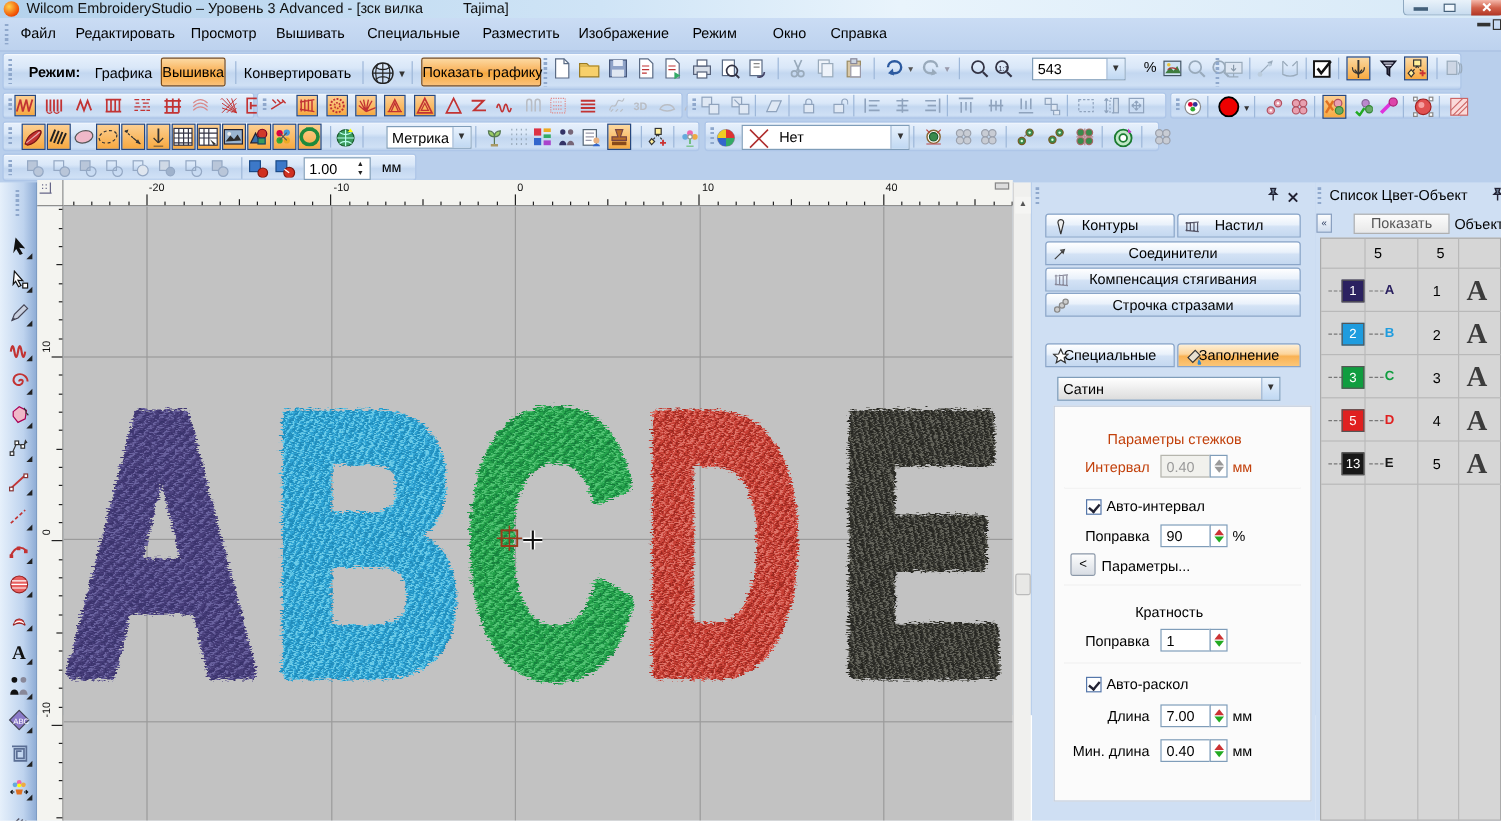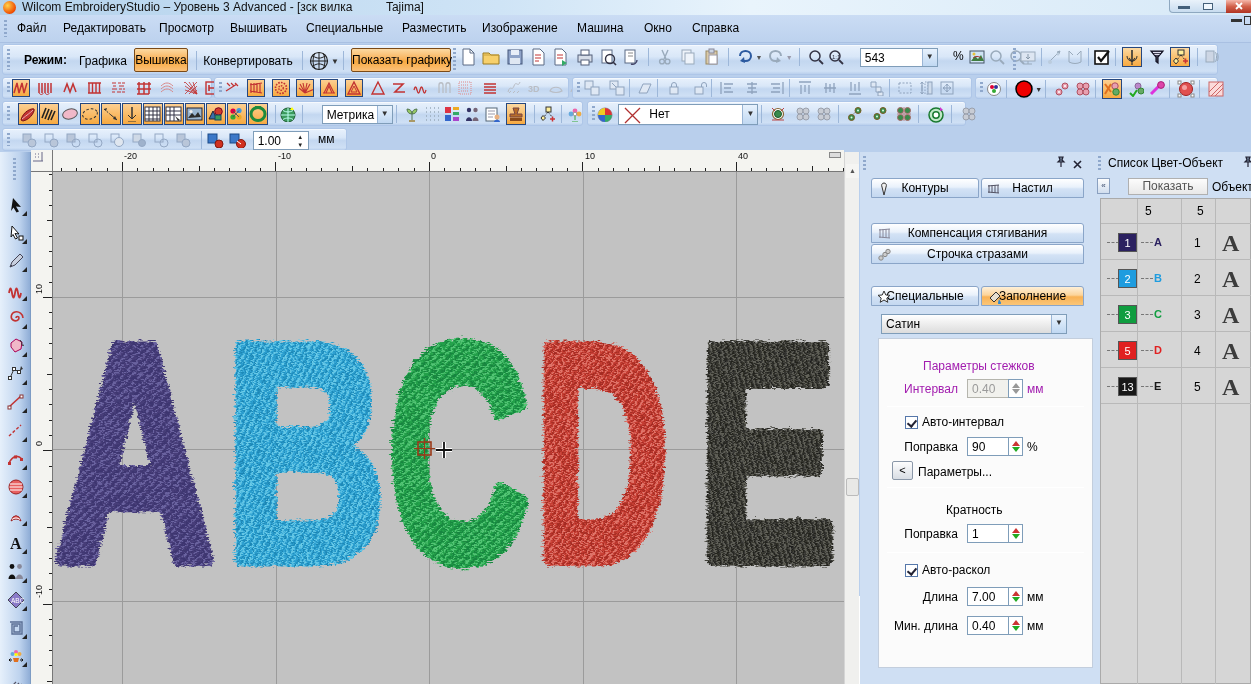--- a/index.html
+++ b/index.html
@@ -41,21 +41,21 @@
 #vscroll .arr{position:absolute;left:1px;top:12px;width:13px;height:14px;background:#f5f5f3;color:#555;font-size:7px;text-align:center;line-height:14px}
 #vscroll .thumb{position:absolute;left:1px;top:326px;width:13px;height:18px;background:#e8e8e6;border:1px solid #bbb;border-radius:2px}
 
 #props{left:860px;top:152px;width:236px;height:532px;background:#cfdff3}
 #props .hdr{position:absolute;left:0;top:2px;width:236px;height:20px;font-size:12px;color:#000}
 .tab{position:absolute;height:20px;border:1px solid #8aa5c8;border-radius:3px 3px 0 0;background:linear-gradient(#ffffff,#e9f1fb 45%,#d3e2f5 55%,#c4d8f0);font-size:12px;color:#000;text-align:center}
 .tab.on{background:linear-gradient(#fef0d8,#fcd49a 45%,#f9b254 55%,#fbc678)}
 .tab .lbl{position:relative;top:2px}
 #pbox{position:absolute;left:18px;top:186px;width:215px;height:330px;background:#fbfbfb;border:1px solid #c3cedd}
 #pbox .lab{position:absolute;font-size:12px;color:#000;white-space:nowrap}
-#pbox .gray{color:#a21caf}
+#pbox .gray{color:#c2410c}
 #pbox .rt{left:0;width:79px;text-align:right}
 .inp{position:absolute;height:19px;background:#fff;border:1px solid #7f9db9;font-size:12px;color:#000}
 .inp .cv{position:absolute;left:4px;top:2px}
 .inp.dis{background:#f1f1ed;border-color:#b5b5ad;color:#9a9a9a}
 .sp2{position:absolute;width:15px;height:19px;background:#fff;border:1px solid #7f9db9}
 .sp2:before{content:"";position:absolute;left:3px;top:3px;border-left:4px solid transparent;border-right:4px solid transparent;border-bottom:5px solid #c33}
 .sp2:after{content:"";position:absolute;left:3px;bottom:3px;border-left:4px solid transparent;border-right:4px solid transparent;border-top:5px solid #2a2}
 .sp2.g:before{border-bottom-color:#999}
 .sp2.g:after{border-top-color:#999}
 .chk{position:absolute;width:13px;height:13px;background:#fff;border:1px solid #5577aa}
@@ -81,21 +81,21 @@
       </div>
 </div>
 <div class="abs" id="menu">
 <div class="m" style="left:17px">Файл</div>
 <div class="m" style="left:63px">Редактировать</div>
 <div class="m" style="left:159px">Просмотр</div>
 <div class="m" style="left:230px">Вышивать</div>
 <div class="m" style="left:306px">Специальные</div>
 <div class="m" style="left:402px">Разместить</div>
 <div class="m" style="left:482px">Изображение</div>
-<div class="m" style="left:577px">Машина</div>
+<div class="m" style="left:577px">Режим</div>
 <div class="m" style="left:644px">Окно</div>
 <div class="m" style="left:692px">Справка</div>
 <div class="m" style="left:1231px;top:4px;width:11px;height:3px;background:#333"></div>
 <div class="m" style="left:1244px;top:1px;width:7px;height:9px;border:1px solid #333"></div>
 <div class="grip" style="left:4px;top:5px;bottom:5px"></div>
 </div>
 <div class="tb" style="left:2px;top:44px;width:1216px;height:31px">
 <div class="grip"></div>
 <div class="abs" style="left:21px;top:8px;font-weight:bold">Режим:</div>
 <div class="abs btn" style="left:72px;top:5px;width:56px;text-align:center;padding:3px 0">Графика</div>
@@ -913,20 +913,23 @@
         </svg></div>
 <div class="abs" style="left:213px;top:6px"><svg width="9" height="9" viewBox="0 0 9 9">
           <path d="M1 1l7 7M8 1L1 8" stroke="#223" stroke-width="1.6"></path>
         </svg></div>
 <div class="tab" style="left:11px;top:26px;width:108px"><span class="lbl">Контуры</span><span style="position:absolute;left:5px;top:3px"><svg width="14" height="14" viewBox="0 0 14 14">
             <path d="M7 1c2 0 3 2 2 4L7 13 5 5C4 3 5 1 7 1z" fill="#eee" stroke="#333"></path>
           </svg></span></div>
 <div class="tab" style="left:121px;top:26px;width:103px"><span class="lbl">Настил</span><span style="position:absolute;left:5px;top:3px"><svg width="14" height="14" viewBox="0 0 14 14">
             <path d="M2 3v8M5 3v8M8 3v8M11 3v8M1 4l11-1M1 10l11 1" stroke="#556"></path>
           </svg></span></div>
+<div class="tab" style="left:11px;top:49px;width:213px"><span class="lbl">Соединители</span><span style="position:absolute;left:5px;top:3px"><svg width="14" height="14" viewBox="0 0 14 14">
+            <path d="M2 11L10 3M10 3l-3 .5L9 6z" fill="none" stroke="#444"></path>
+          </svg></span></div>
 <div class="tab" style="left:11px;top:71px;width:213px"><span class="lbl">Компенсация стягивания</span><span style="position:absolute;left:5px;top:3px"><svg width="14" height="14" viewBox="0 0 14 14">
             <path d="M3 2v9M6 2v9M9 2v9M12 2v9M2 3l11-1M2 10l11 1" stroke="#889"></path>
           </svg></span></div>
 <div class="tab" style="left:11px;top:92px;width:213px"><span class="lbl">Строчка стразами</span><span style="position:absolute;left:5px;top:3px"><svg width="14" height="14" viewBox="0 0 14 14">
             <path d="M2 11L11 3" stroke="#999"></path>
             <circle cx="4" cy="10" r="2.2" fill="#ccc" stroke="#888"></circle>
             <circle cx="8" cy="6.5" r="2.2" fill="#ccc" stroke="#888"></circle>
             <circle cx="11" cy="3.5" r="2.2" fill="#ccc" stroke="#888"></circle>
           </svg></span></div>
 <div class="tab" style="left:11px;top:134px;width:108px"><span class="lbl">Специальные</span><span style="position:absolute;left:5px;top:3px"><svg width="14" height="14" viewBox="0 0 14 14">

